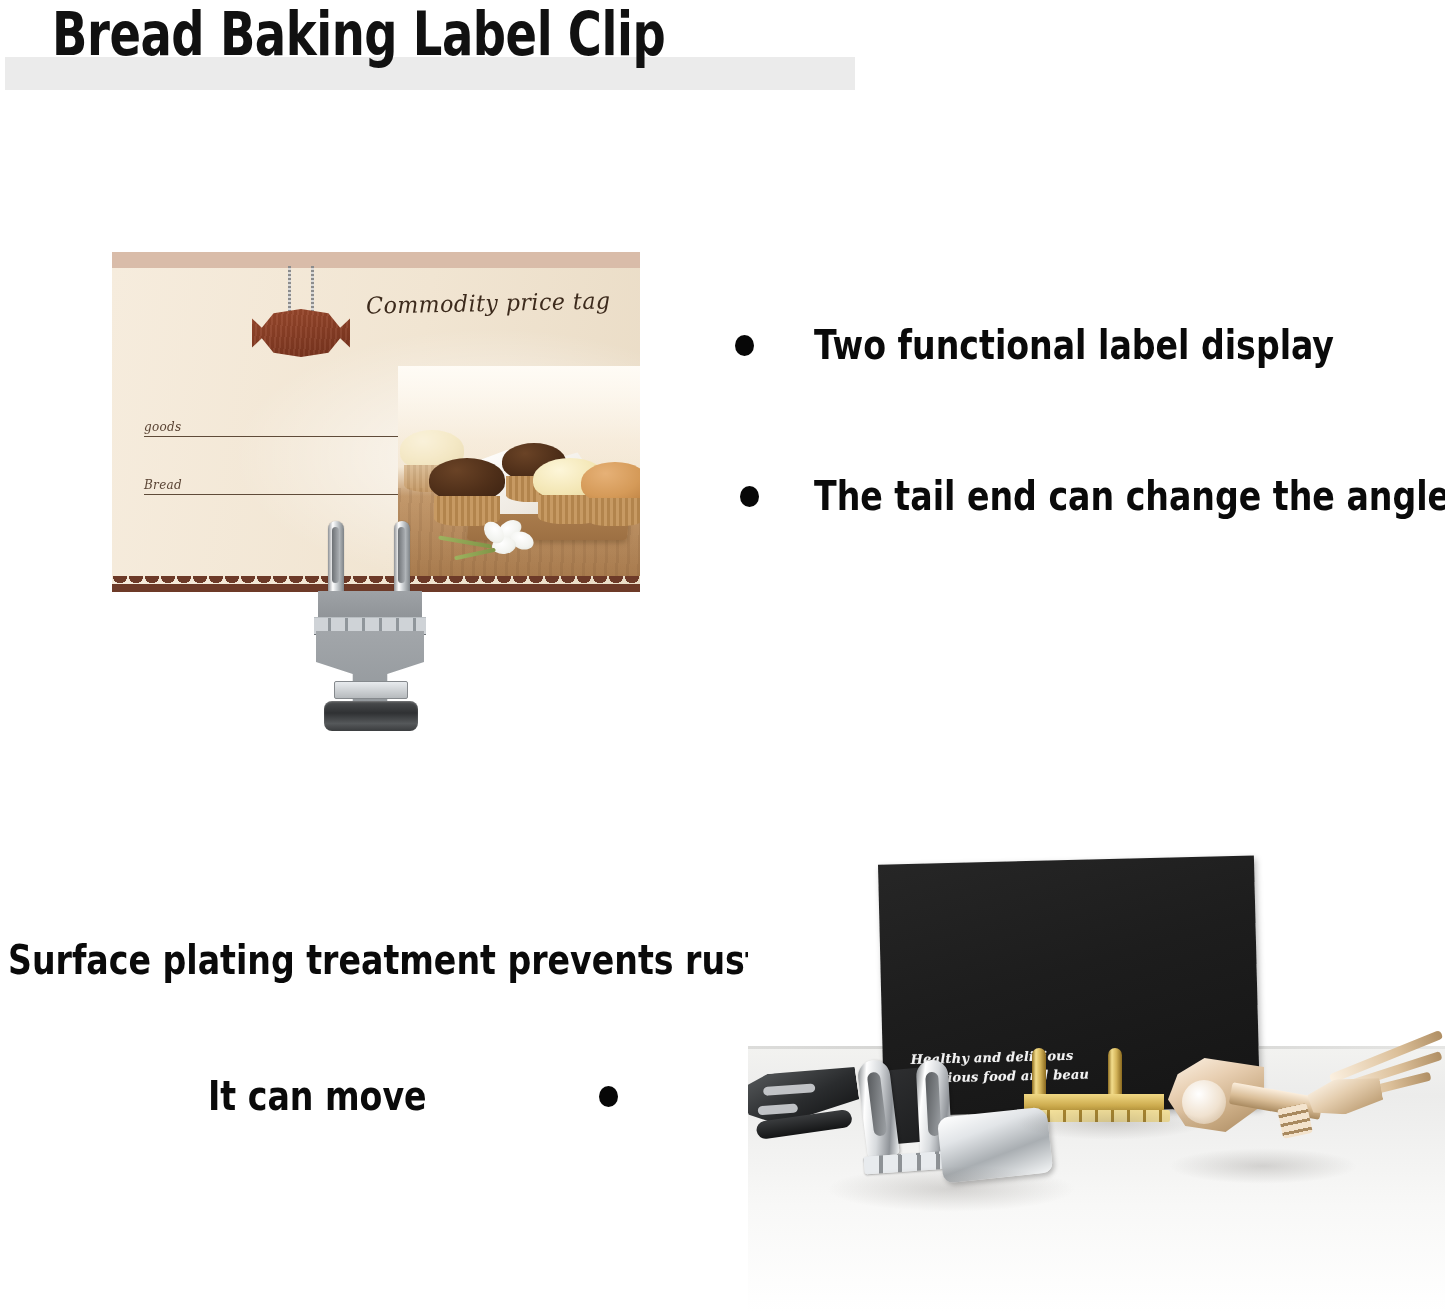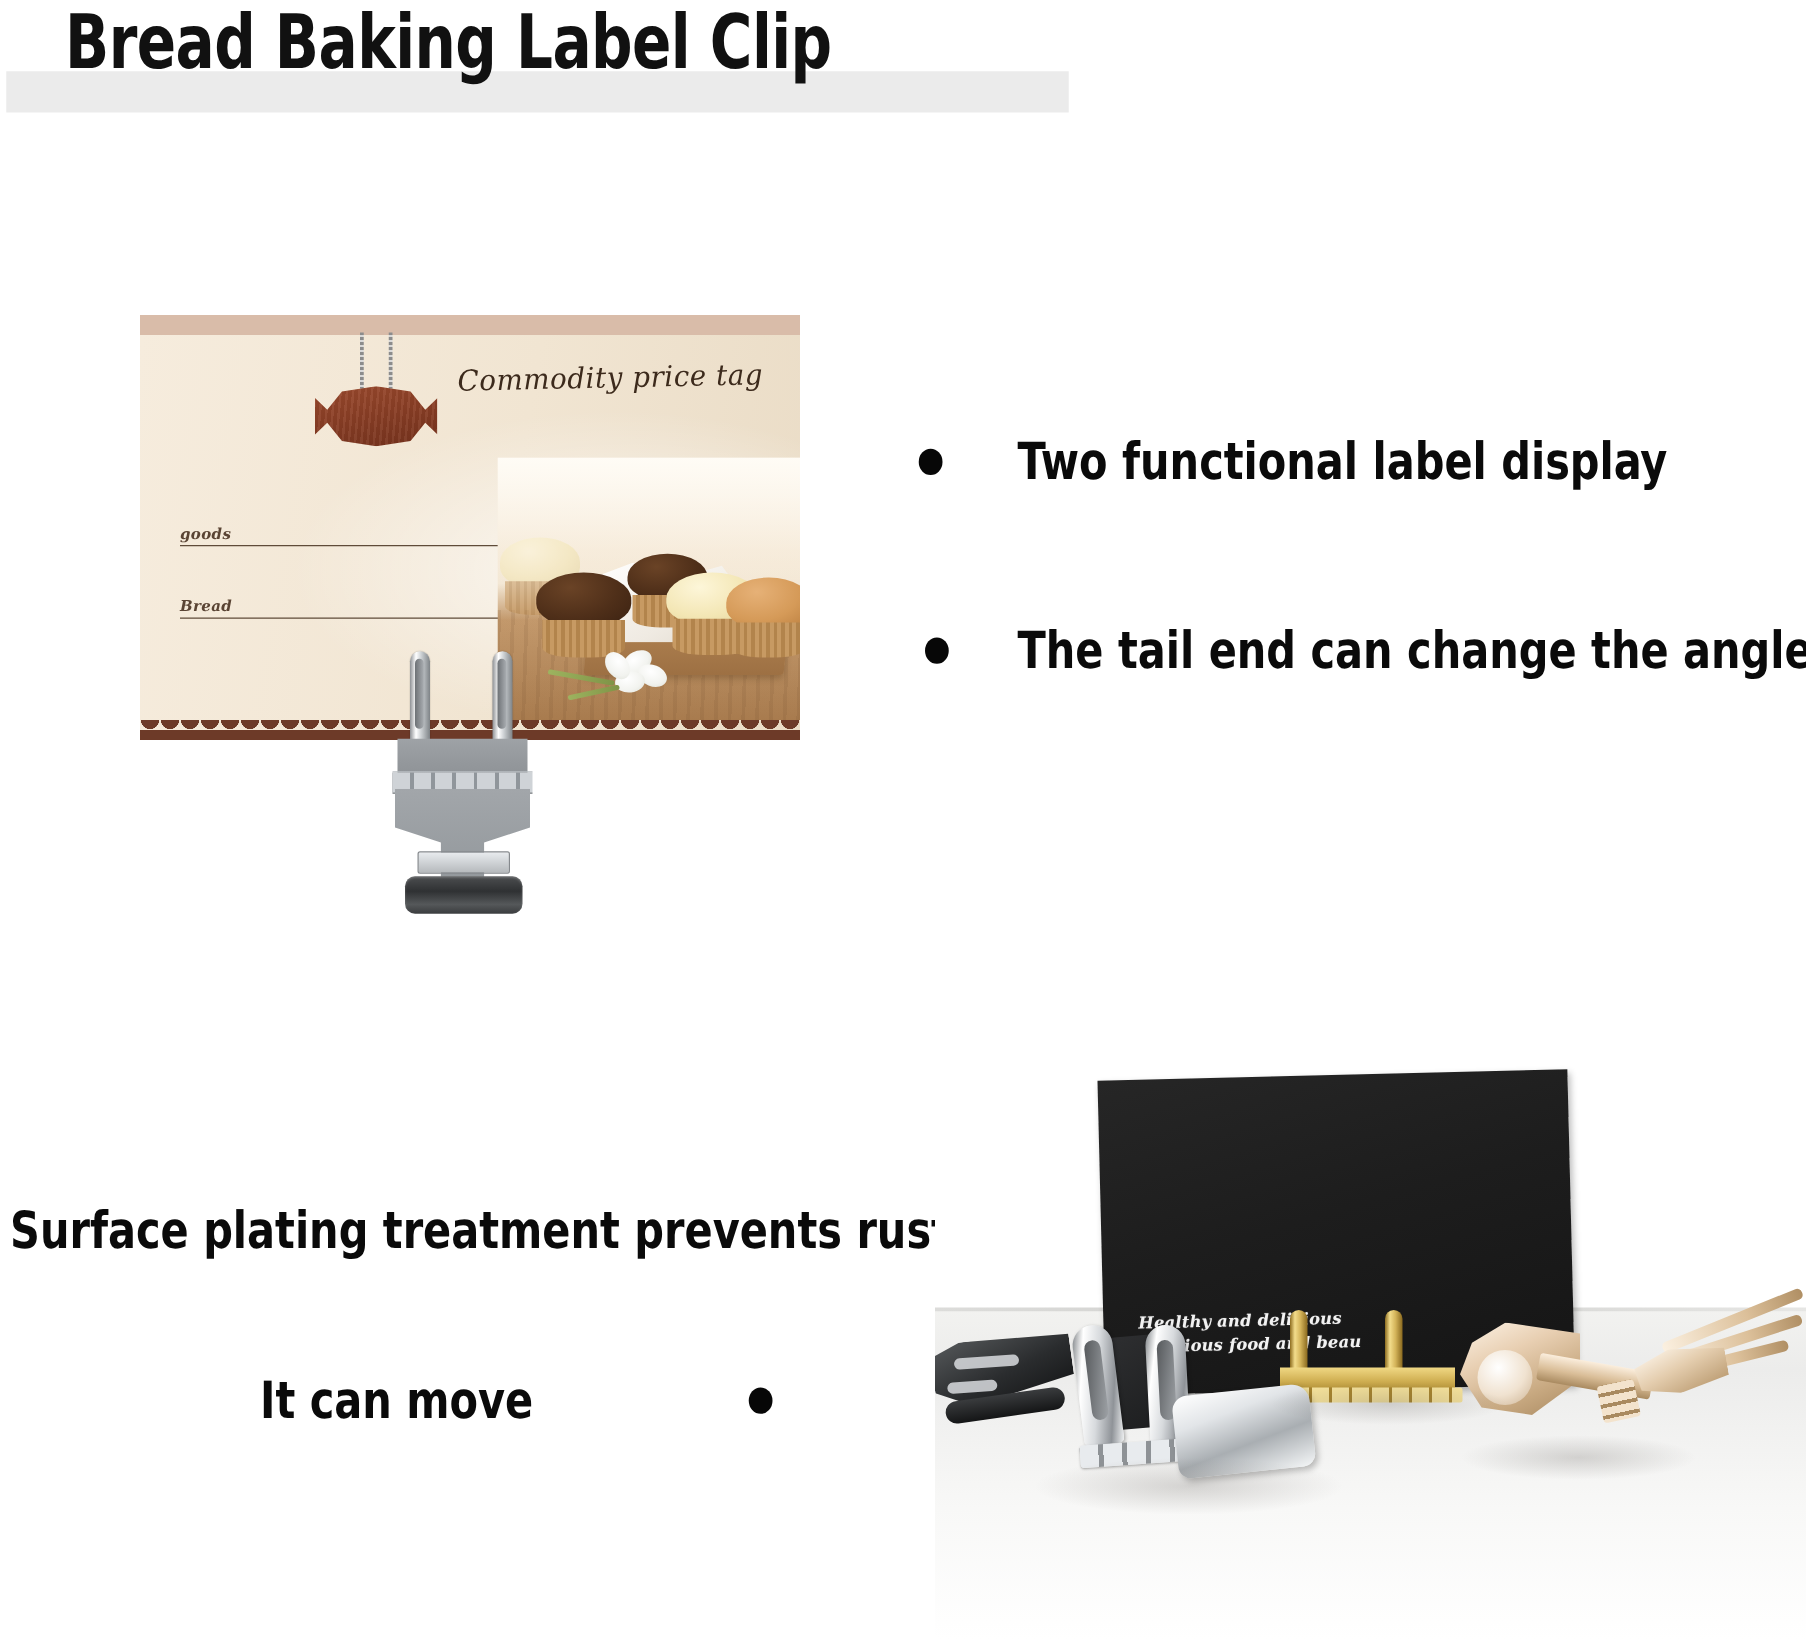--- a/index.html
+++ b/index.html
@@ -38,21 +38,20 @@
     transform-origin: left top;
     white-space: nowrap;
   }
 
   
   .feat {
     position: absolute;
     display: flex;
     align-items: center;
     white-space: nowrap;
-    margin-top: 24px;
   }
   .feat-text {
     font-family: "Liberation Sans Narrow", "DejaVu Sans Condensed", "Liberation Sans", sans-serif;
     font-weight: bold;
     font-size: 41px;
     line-height: 46px;
     color: #0a0a0a;
     transform: scaleX(0.9);
     transform-origin: left center;
   }
@@ -141,21 +140,21 @@
   }
 
   .field {
     position: absolute;
     left: 32px;
     width: 258px;
   }
   .field-label {
     font-family: "DejaVu Serif", "Liberation Serif", serif;
     font-style: italic;
-    font-weight: bold;
+    font-weight: normal;
     font-size: 12px;
     color: #5a4434;
     letter-spacing: 0.3px;
   }
   .field-line {
     margin-top: 2px;
     height: 1px;
     background: #5f4b39;
   }
   .field-goods { top: 168px; }

